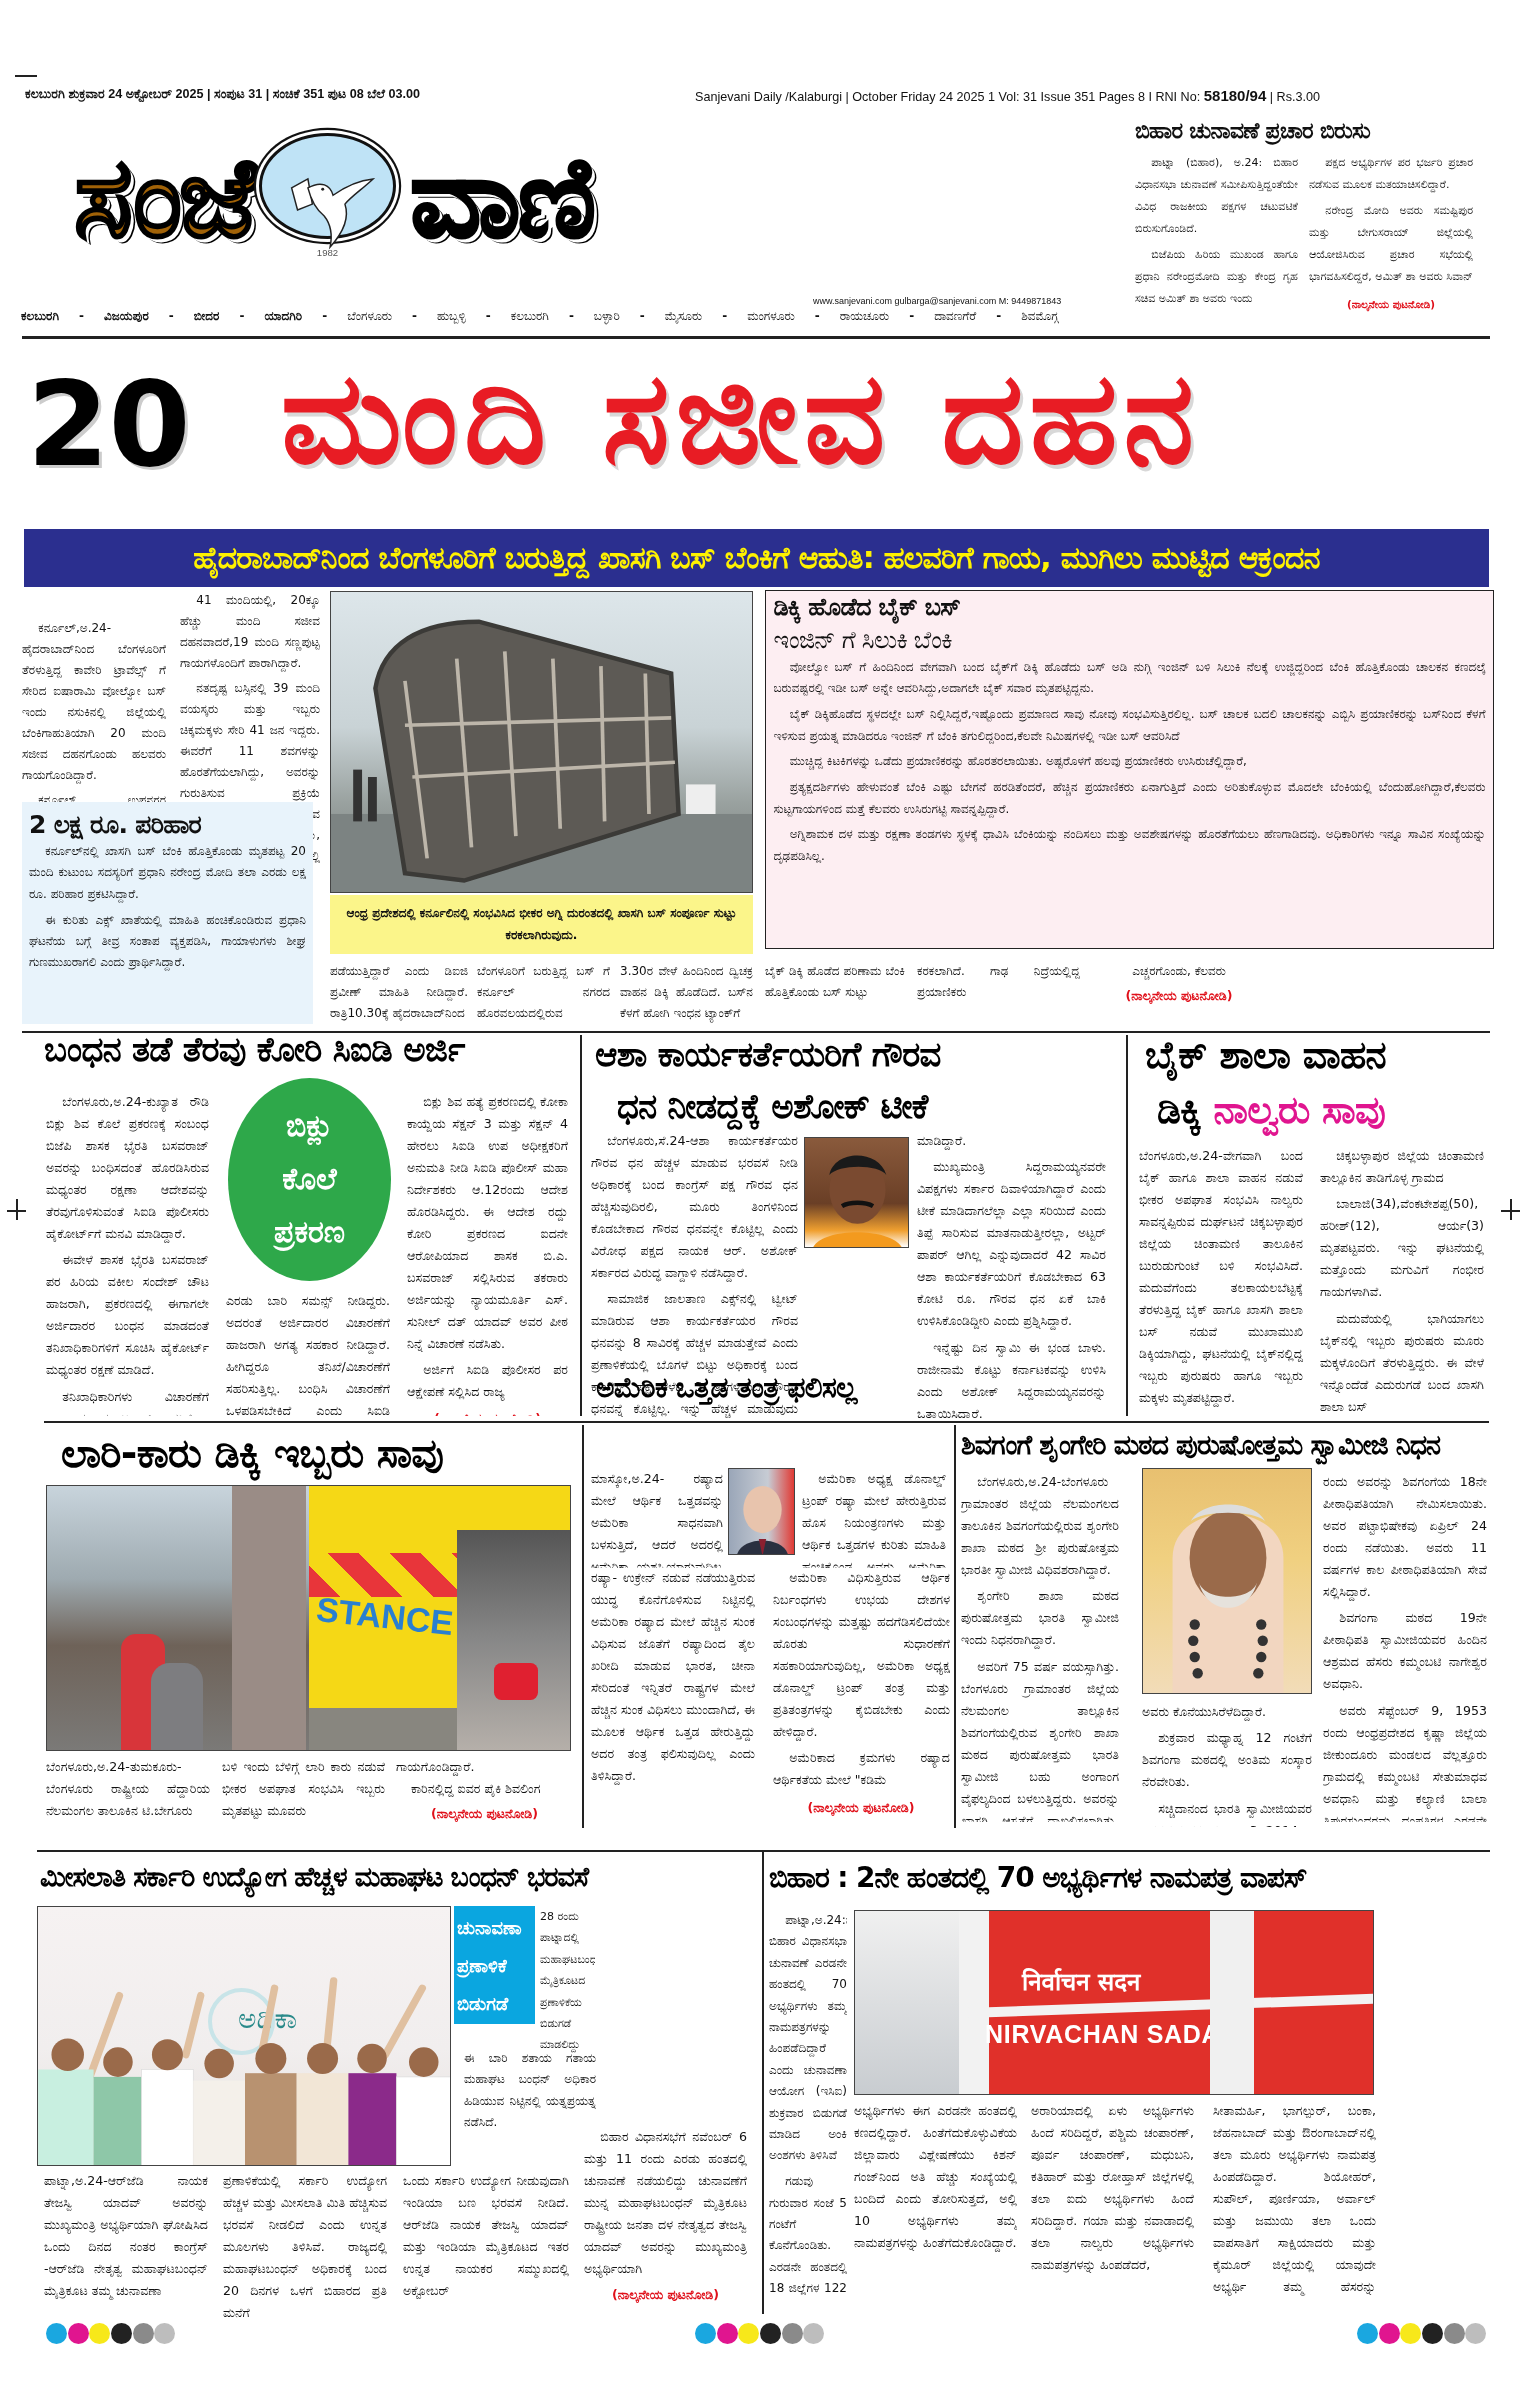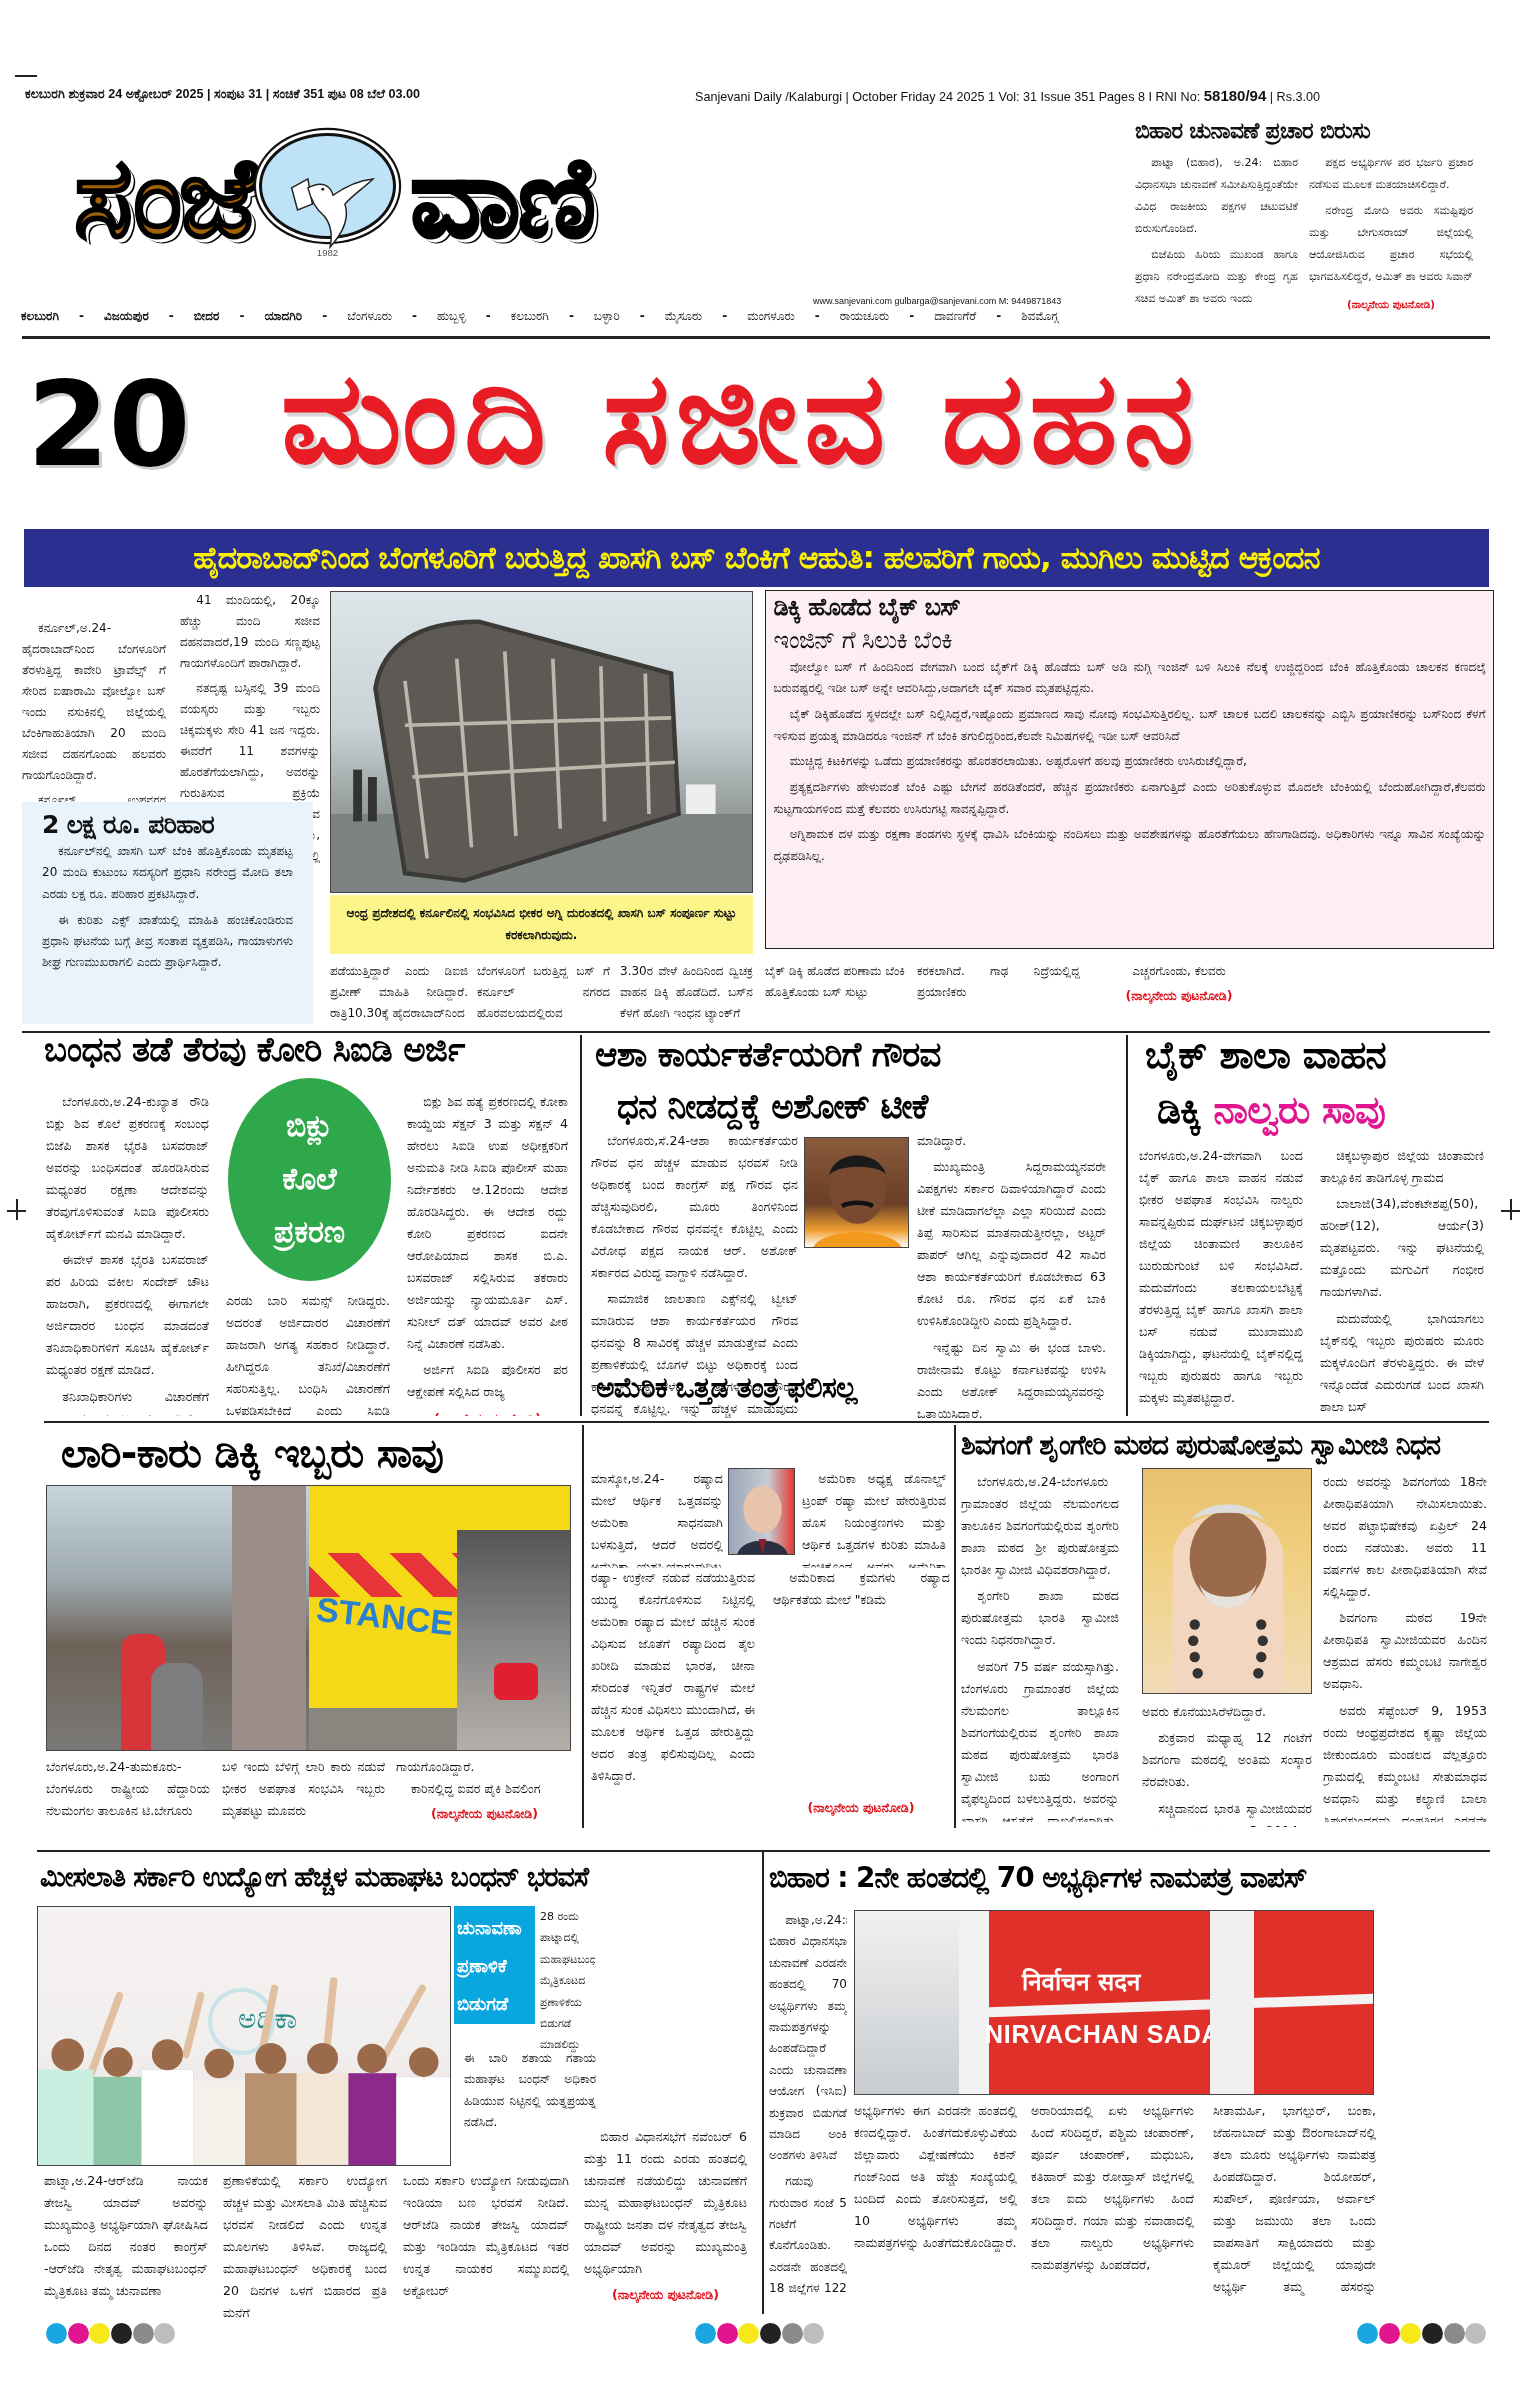--- a/index.html
+++ b/index.html
@@ -87,21 +87,21 @@
 
 <div class="col" style="left:22px;top:618px;width:144px;height:384px;font-size:12px;line-height:21px;">
   <p>ಕರ್ನೂಲ್,ಅ.24-ಹೈದರಾಬಾದ್‌ನಿಂದ ಬೆಂಗಳೂರಿಗೆ ತೆರಳುತ್ತಿದ್ದ ಕಾವೇರಿ ಟ್ರಾವೆಲ್ಸ್ ಗೆ ಸೇರಿದ ಐಷಾರಾಮಿ ವೋಲ್ವೋ ಬಸ್ ಇಂದು ನಸುಕಿನಲ್ಲಿ ಜಿಲ್ಲೆಯಲ್ಲಿ ಬೆಂಕಿಗಾಹುತಿಯಾಗಿ 20 ಮಂದಿ ಸಜೀವ ದಹನಗೊಂಡು ಹಲವರು ಗಾಯಗೊಂಡಿದ್ದಾರೆ.</p>
   <p>ಕರ್ನೂಲ್ ಉಪನಗರ ಚಿನ್ನಟೇಕೂರಿನಲ್ಲಿ ರಾಷ್ಟ್ರೀಯ ಹೆದ್ದಾರಿ 44ರಲ್ಲಿ ವೇಮುರಿ ಕಾವೇರಿ ಟ್ರಾವೆಲ್ಸ್‌ಗೆ ಸೇರಿದ ವೋಲ್ವೋ ಬಸ್ ಬೆಂಕಿಗಾಹುತಿಯಾಗಿ ಬಸ್‌ನಲ್ಲಿದ್ದ</p>
 </div>
 <div class="col" style="left:180px;top:590px;width:140px;height:384px;font-size:12px;line-height:21px;">
   <p>41 ಮಂದಿಯಲ್ಲಿ, 20ಕ್ಕೂ ಹೆಚ್ಚು ಮಂದಿ ಸಜೀವ ದಹನವಾದರೆ,19 ಮಂದಿ ಸಣ್ಣಪುಟ್ಟ ಗಾಯಗಳೊಂದಿಗೆ ಪಾರಾಗಿದ್ದಾರೆ.</p>
   <p>ನತದೃಷ್ಟ ಬಸ್ಸಿನಲ್ಲಿ 39 ಮಂದಿ ವಯಸ್ಕರು ಮತ್ತು ಇಬ್ಬರು ಚಿಕ್ಕಮಕ್ಕಳು ಸೇರಿ 41 ಜನ ಇದ್ದರು. ಈವರೆಗೆ 11 ಶವಗಳನ್ನು ಹೊರತೆಗೆಯಲಾಗಿದ್ದು, ಅವರನ್ನು ಗುರುತಿಸುವ ಪ್ರಕ್ರಿಯೆ ಮುಂದುವರೆದಿದೆ. ಸುರಕ್ಷಿತವಾಗಿರುವ 19 ಜನರನ್ನು ಗುರುತಿಸಲಾಗಿದ್ದು, ಅವರಲ್ಲಿ ಹಲವರು ಆಸ್ಪತ್ರೆಯಲ್ಲಿ ಚಿಕಿತ್ಸೆ</p>
 </div>
 
-<div class="abs" style="left:22px;top:802px;width:291px;height:222px;background:#e8f3fb;padding:6px 20px;">
+<div class="abs" style="left:22px;top:802px;width:291px;height:222px;background:#e8f3fb;padding:6px 7px;">
   <div style="font-size:25px;font-weight:900;letter-spacing:-0.7px;line-height:33px;">2 ಲಕ್ಷ ರೂ. ಪರಿಹಾರ</div>
   <div class="col" style="position:static;font-size:12px;line-height:21.4px;height:170px;">
     <p>ಕರ್ನೂಲ್‌ನಲ್ಲಿ ಖಾಸಗಿ ಬಸ್ ಬೆಂಕಿ ಹೊತ್ತಿಕೊಂಡು ಮೃತಪಟ್ಟ 20 ಮಂದಿ ಕುಟುಂಬ ಸದಸ್ಯರಿಗೆ ಪ್ರಧಾನಿ ನರೇಂದ್ರ ಮೋದಿ ತಲಾ ಎರಡು ಲಕ್ಷ ರೂ. ಪರಿಹಾರ ಪ್ರಕಟಿಸಿದ್ದಾರೆ.</p>
     <p>ಈ ಕುರಿತು ಎಕ್ಸ್ ಖಾತೆಯಲ್ಲಿ ಮಾಹಿತಿ ಹಂಚಿಕೊಂಡಿರುವ ಪ್ರಧಾನಿ ಘಟನೆಯ ಬಗ್ಗೆ ತೀವ್ರ ಸಂತಾಪ ವ್ಯಕ್ತಪಡಿಸಿ, ಗಾಯಾಳುಗಳು ಶೀಘ್ರ ಗುಣಮುಖರಾಗಲಿ ಎಂದು ಪ್ರಾರ್ಥಿಸಿದ್ದಾರೆ.</p>
   </div>
 </div>
 
 <div class="photo" style="left:330px;top:591px;width:423px;height:302px;background:linear-gradient(180deg,#dde6ea 0%,#c9d3d6 45%,#9aa2a0 70%,#6f7572 100%);">
   <svg width="423" height="302" viewBox="0 0 572 408">
     <rect x="0" y="300" width="572" height="108" fill="#7c8382"></rect>
@@ -235,20 +235,21 @@
     <path d="M10 118 C15 90 75 90 80 118Z" fill="#2a3040"></path>
     <path d="M40 95 L45 118 L50 95Z" fill="#8a2030"></path>
   </svg>
 </div>
 <div class="col" style="left:591px;top:1468px;width:132px;height:100px;">ಮಾಸ್ಕೋ,ಅ.24- ರಷ್ಯಾದ ಮೇಲೆ ಆರ್ಥಿಕ ಒತ್ತಡವನ್ನು ಅಮೆರಿಕಾ ಸಾಧನವಾಗಿ ಬಳಸುತ್ತಿದೆ, ಆದರೆ ಅದರಲ್ಲಿ ಅಮೆರಿಕಾ ಯಶಸ್ವಿಯಾಗುವುದಿಲ್ಲ ಎಂದು ರಷ್ಯಾ ಅಧ್ಯಕ್ಷ ವ್ಲಾಡಿಮಿರ್ ಪುಟಿನ್ ಹೇಳಿದ್ದಾರೆ.</div>
 <div class="col" style="left:591px;top:1567px;width:164px;height:259px;">ರಷ್ಯಾ- ಉಕ್ರೇನ್ ನಡುವೆ ನಡೆಯುತ್ತಿರುವ ಯುದ್ಧ ಕೊನೆಗೊಳಿಸುವ ನಿಟ್ಟಿನಲ್ಲಿ ಅಮೆರಿಕಾ ರಷ್ಯಾದ ಮೇಲೆ ಹೆಚ್ಚಿನ ಸುಂಕ ವಿಧಿಸುವ ಜೊತೆಗೆ ರಷ್ಯಾದಿಂದ ತೈಲ ಖರೀದಿ ಮಾಡುವ ಭಾರತ, ಚೀನಾ ಸೇರಿದಂತೆ ಇನ್ನಿತರೆ ರಾಷ್ಟ್ರಗಳ ಮೇಲೆ ಹೆಚ್ಚಿನ ಸುಂಕ ವಿಧಿಸಲು ಮುಂದಾಗಿದೆ, ಈ ಮೂಲಕ ಆರ್ಥಿಕ ಒತ್ತಡ ಹೇರುತ್ತಿದ್ದು ಅದರ ತಂತ್ರ ಫಲಿಸುವುದಿಲ್ಲ ಎಂದು ತಿಳಿಸಿದ್ದಾರೆ.</div>
 <div class="col" style="left:802px;top:1468px;width:144px;height:100px;">
   <p>ಅಮೆರಿಕಾ ಅಧ್ಯಕ್ಷ ಡೊನಾಲ್ಡ್ ಟ್ರಂಪ್ ರಷ್ಯಾ ಮೇಲೆ ಹೇರುತ್ತಿರುವ ಹೊಸ ನಿಯಂತ್ರಣಗಳು ಮತ್ತು ಆರ್ಥಿಕ ಒತ್ತಡಗಳ ಕುರಿತು ಮಾಹಿತಿ ಹಂಚಿಕೊಂಡ ಅವರು ಅಮೆರಿಕಾ ಏನೆಲ್ಲಾ ತಂತ್ರ ಪ್ರತಿತಂತ್ರ ರೂಪಿಸಿದರೂ ಅದು ಯಶಸ್ವಿಯಾಗುವುದಿಲ್ಲ ಎಂದಿದ್ದಾರೆ.</p>
 </div>
 <div class="col" style="left:773px;top:1567px;width:177px;height:226px;">
+  <p>ಅಮೆರಿಕಾ ವಿಧಿಸುತ್ತಿರುವ ಆರ್ಥಿಕ ನಿರ್ಬಂಧಗಳು ಉಭಯ ದೇಶಗಳ ಸಂಬಂಧಗಳನ್ನು ಮತ್ತಷ್ಟು ಹದಗೆಡಿಸಲಿದೆಯೇ ಹೊರತು ಸುಧಾರಣೆಗೆ ಸಹಕಾರಿಯಾಗುವುದಿಲ್ಲ, ಅಮೆರಿಕಾ ಅಧ್ಯಕ್ಷ ಡೊನಾಲ್ಡ್ ಟ್ರಂಪ್ ತಂತ್ರ ಮತ್ತು ಪ್ರತಿತಂತ್ರಗಳನ್ನು ಕೈಬಿಡಬೇಕು ಎಂದು ಹೇಳಿದ್ದಾರೆ.</p>
   <p>ಅಮೆರಿಕಾದ ಕ್ರಮಗಳು ರಷ್ಯಾದ ಆರ್ಥಿಕತೆಯ ಮೇಲೆ "ಕಡಿಮೆ</p>
 </div>
 <span class="cont abs" style="left:776px;top:1797px;width:170px;">(ನಾಲ್ಕನೇಯ ಪುಟನೋಡಿ)</span>
 
 <div class="rule" style="left:954px;top:1425px;width:1.5px;height:403px;"></div>
 
 <div class="hl" style="left:961px;top:1425px;font-size:27px;line-height:40px;letter-spacing:-1.1px;">ಶಿವಗಂಗೆ ಶೃಂಗೇರಿ ಮಠದ ಪುರುಷೋತ್ತಮ ಸ್ವಾಮೀಜಿ ನಿಧನ</div>
 <div class="col" style="left:961px;top:1471px;width:158px;height:351px;">
   <p>ಬೆಂಗಳೂರು,ಅ.24-ಬೆಂಗಳೂರು ಗ್ರಾಮಾಂತರ ಜಿಲ್ಲೆಯ ನೆಲಮಂಗಲದ ತಾಲೂಕಿನ ಶಿವಗಂಗೆಯಲ್ಲಿರುವ ಶೃಂಗೇರಿ ಶಾಖಾ ಮಠದ ಶ್ರೀ ಪುರುಷೋತ್ತಮ ಭಾರತೀ ಸ್ವಾಮೀಜಿ ವಿಧಿವಶರಾಗಿದ್ದಾರೆ.</p>
   <p>ಶೃಂಗೇರಿ ಶಾಖಾ ಮಠದ ಪುರುಷೋತ್ತಮ ಭಾರತಿ ಸ್ವಾಮೀಜಿ ಇಂದು ನಿಧನರಾಗಿದ್ದಾರೆ.</p>

